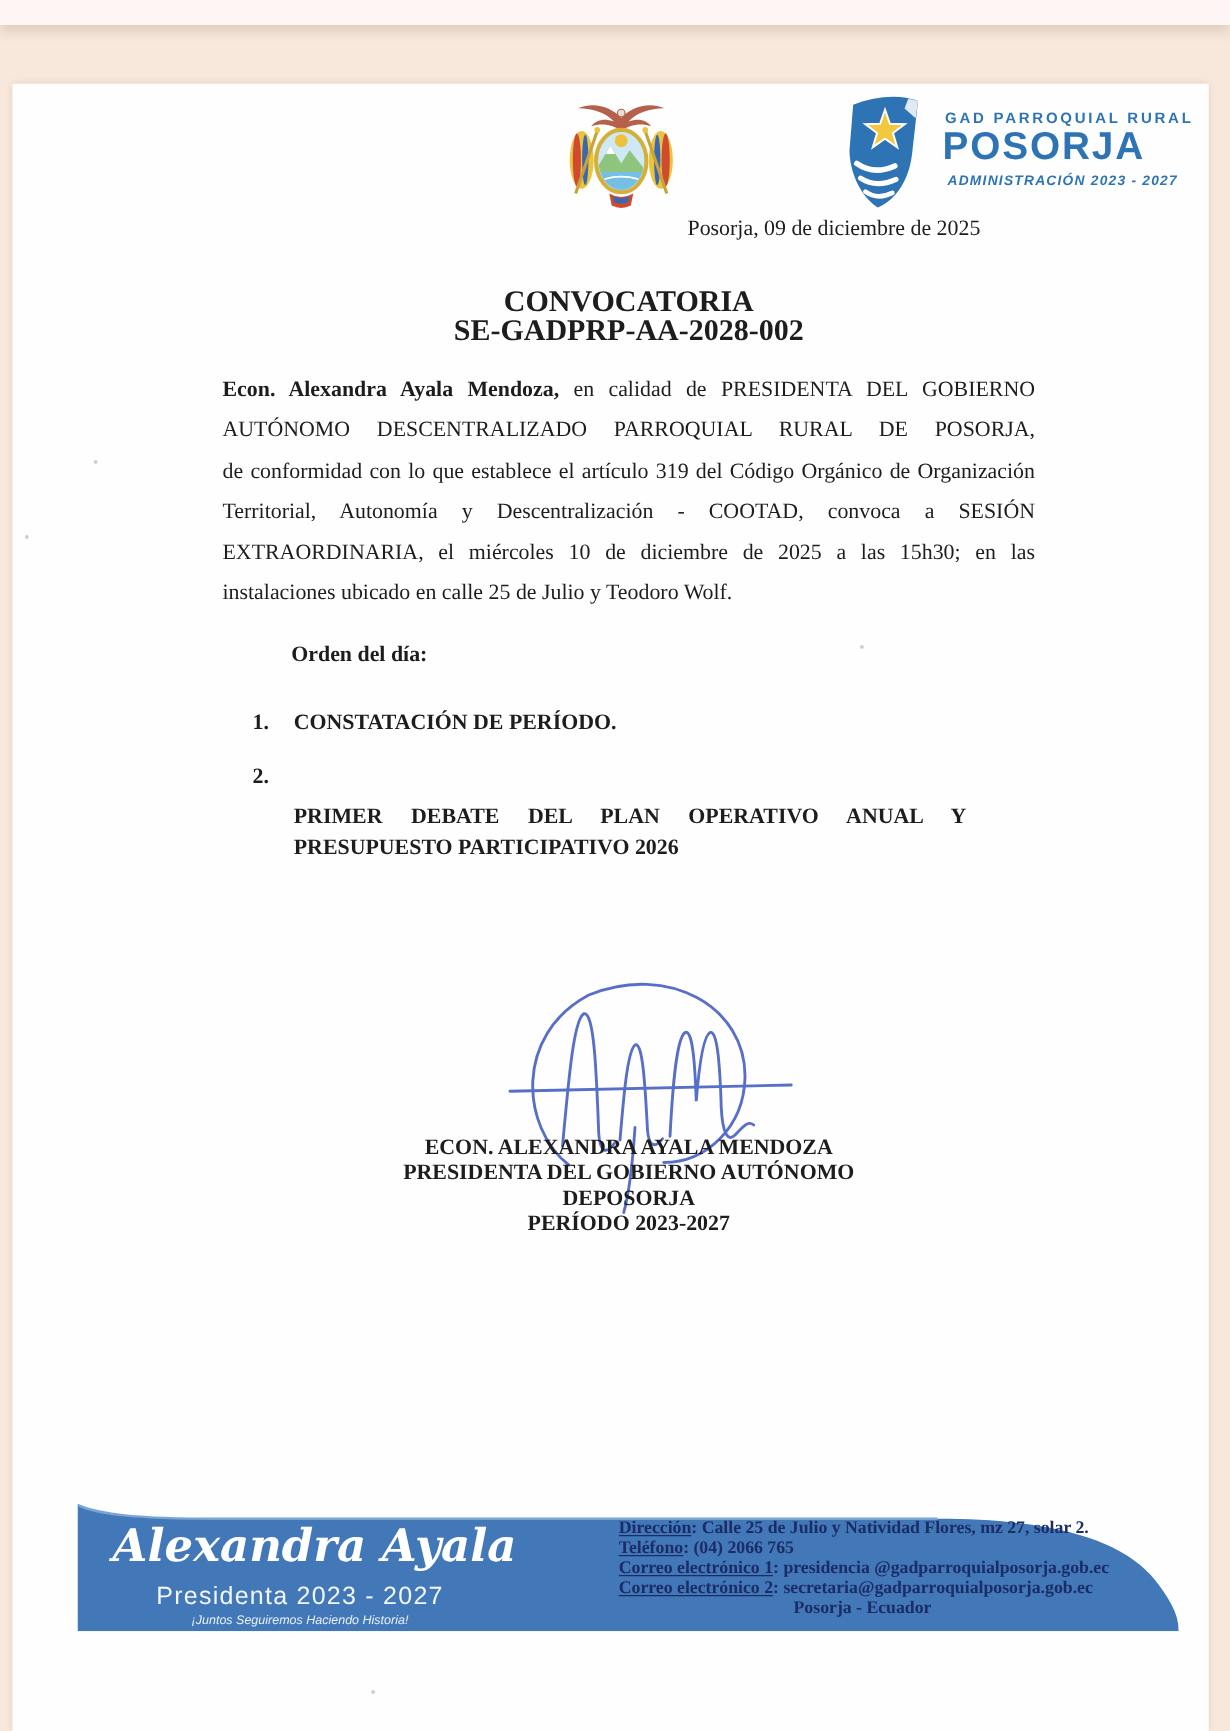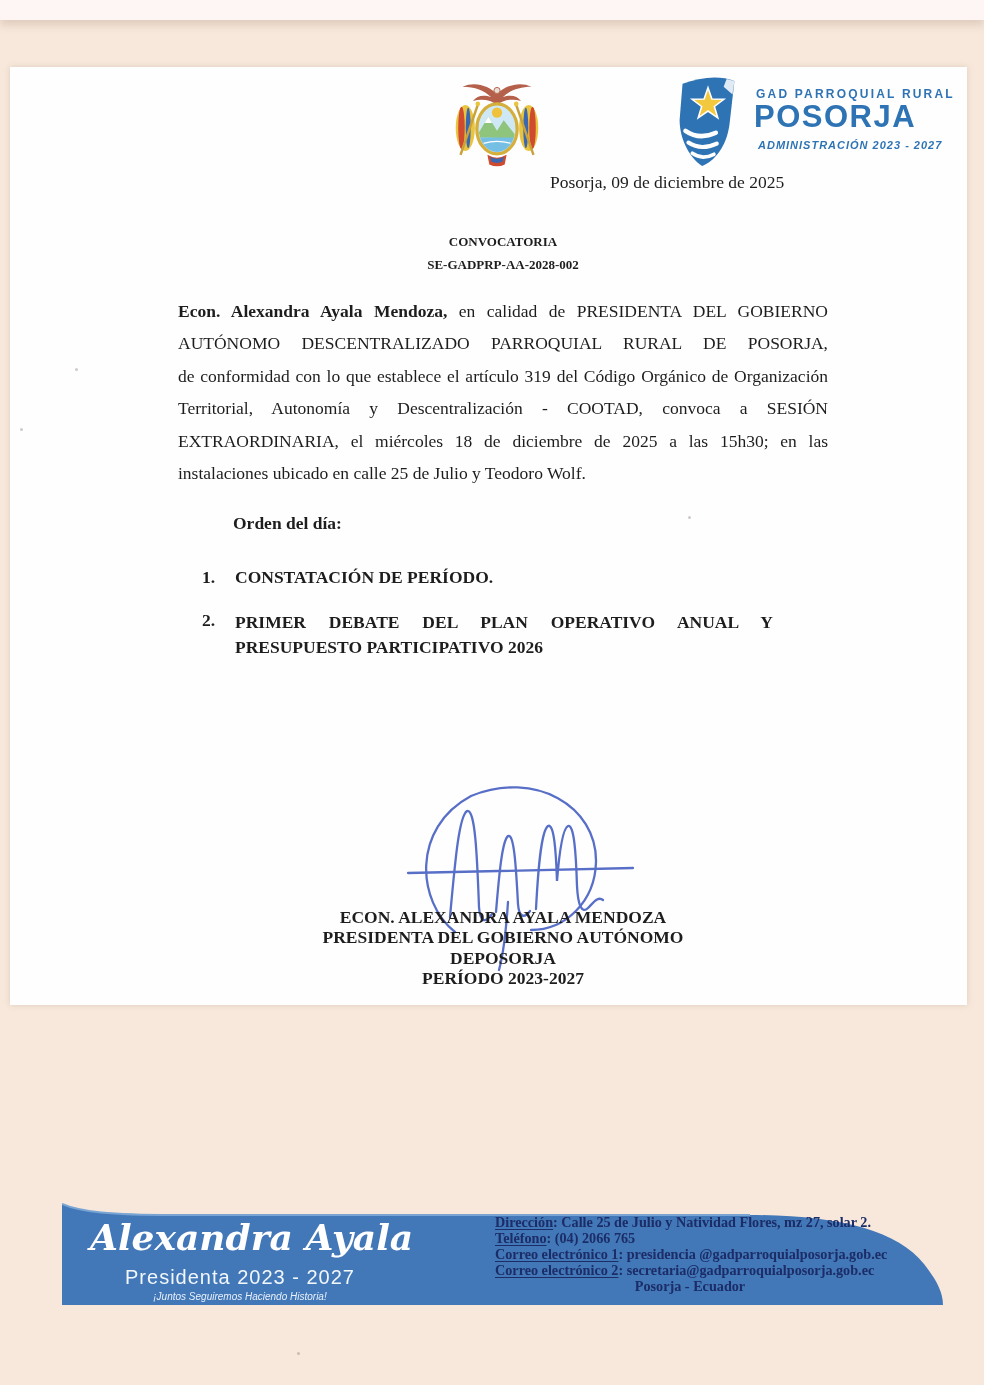--- a/index.html
+++ b/index.html
@@ -4,44 +4,44 @@
 <style>
   html,body{margin:0;padding:0;}
   body{
     width:984px;height:1385px;position:relative;overflow:hidden;
     background:#f7e8db;
     font-family:"Liberation Serif","DejaVu Serif",serif;
     color:#1d1d1d;
   }
   .top-strip{position:absolute;left:0;top:0;width:984px;height:20px;background:#fdf6f4;box-shadow:0 5px 9px rgba(150,120,100,.25);z-index:3;}
   .page{
-    position:absolute;left:10px;top:67px;width:957px;height:938px;
+    position:absolute;left:10px;top:67px;width:957px;height:1318px;
     background:#fffefe;box-shadow:0 0 6px rgba(160,130,110,.25);z-index:1;
   }
   
   .coat{position:absolute;left:437px;top:11px;width:100px;height:96px;}
   .plogo{position:absolute;left:662px;top:6px;width:250px;height:100px;}
   .plogo .shield{position:absolute;left:0;top:2px;width:72px;height:94px;}
   .plogo .l-top{position:absolute;left:84px;top:14px;font-family:"Liberation Sans",sans-serif;font-weight:bold;font-size:12px;letter-spacing:2.2px;color:#2e74b5;white-space:nowrap;}
   .plogo .l-name{position:absolute;left:82px;top:26px;font-family:"Liberation Sans",sans-serif;font-weight:bold;font-size:31px;letter-spacing:1.5px;color:#2e74b5;white-space:nowrap;}
   .plogo .l-adm{position:absolute;left:86px;top:66px;font-family:"Liberation Sans",sans-serif;font-weight:bold;font-style:italic;font-size:11px;letter-spacing:1px;color:#2e74b5;white-space:nowrap;}
   .dateline{position:absolute;left:540px;top:105px;font-size:17.5px;white-space:nowrap;}
   
-  .title{position:absolute;left:168px;top:164px;width:650px;text-align:center;font-weight:bold;font-size:13px;line-height:22.5px;}
+  .title{position:absolute;left:168px;top:164px;width:650px;text-align:center;font-weight:bold;font-size:24px;line-height:22.5px;}
   
   .para{position:absolute;left:168px;top:228px;width:650px;font-size:17.5px;line-height:32.4px;}
   .pline{text-align:justify;text-align-last:justify;white-space:normal;}
   .pline.last{text-align:left;text-align-last:left;}
   
   .orden{position:absolute;left:223px;top:446px;font-weight:bold;font-size:17.5px;}
   .inum{position:absolute;font-weight:bold;font-size:17.5px;}
   .itxt{position:absolute;font-weight:bold;font-size:17.5px;}
   .i1num{left:192px;top:500px;} .i1txt{left:225px;top:500px;}
   .i2num{left:192px;top:543px;}
-  .i2txt{left:225px;top:543px;width:538px;line-height:25px;}
+  .i2txt{left:225px;top:573px;width:538px;line-height:25px;}
   .i2txt .jline{text-align:justify;text-align-last:justify;}
   
   .sig-svg{position:absolute;left:385px;top:713px;width:260px;height:200px;}
   .sigblock{position:absolute;left:168px;top:840px;width:650px;text-align:center;font-weight:bold;font-size:17.5px;line-height:20.4px;}
   
   .banner{position:absolute;left:52px;top:1135px;width:881px;height:103px;}
   .banner svg{position:absolute;left:0;top:0;}
   .b-name{position:absolute;left:28px;top:14px;width:300px;text-align:center;
     font-family:"DejaVu Serif",serif;font-style:italic;font-weight:bold;font-size:36px;color:#ffffff;white-space:nowrap;}
   .b-sub{position:absolute;left:28px;top:64px;width:300px;text-align:center;
@@ -120,21 +120,21 @@
   <div class="title">
     <div>CONVOCATORIA</div>
     <div>SE-GADPRP-AA-2028-002</div>
   </div>
 
   <div class="para">
     <div class="pline"><b>Econ. Alexandra Ayala Mendoza,</b><span> en calidad de PRESIDENTA DEL GOBIERNO</span></div>
     <div class="pline">AUTÓNOMO DESCENTRALIZADO PARROQUIAL RURAL DE POSORJA,</div>
     <div class="pline">de conformidad con lo que establece el artículo 319 del Código Orgánico de Organización</div>
     <div class="pline">Territorial, Autonomía y Descentralización - COOTAD, convoca a SESIÓN</div>
-    <div class="pline">EXTRAORDINARIA, el miércoles 18 de diciembre de 2025 a las 15h30; en las</div>
+    <div class="pline">EXTRAORDINARIA, el miércoles 10 de diciembre de 2025 a las 15h30; en las</div>
     <div class="pline last">instalaciones ubicado en calle 25 de Julio y Teodoro Wolf.</div>
   </div>
 
   <div class="orden">Orden del día:</div>
 
   <div class="inum i1num">1.</div>
   <div class="itxt i1txt">CONSTATACIÓN DE PERÍODO.</div>
 
   <div class="inum i2num">2.</div>
   <div class="itxt i2txt">

